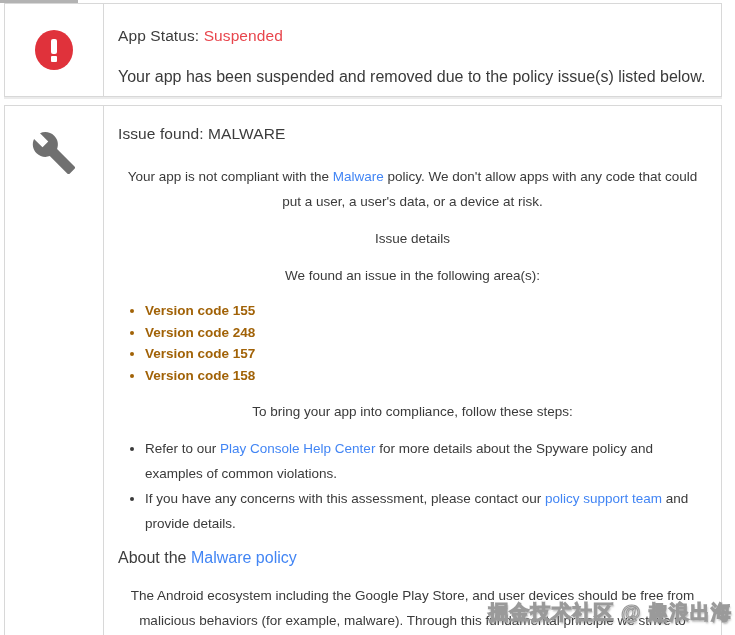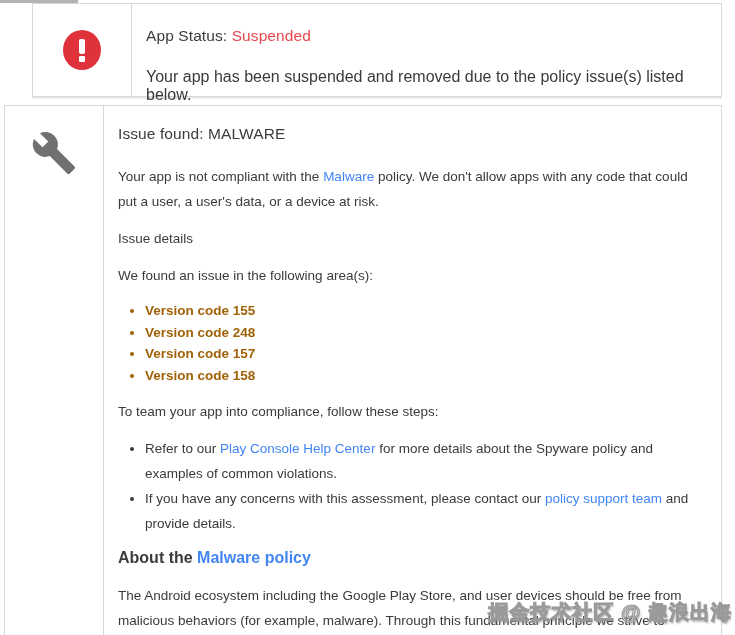--- a/index.html
+++ b/index.html
@@ -18,21 +18,21 @@
   }
   .page { position: absolute; top: 3px; left: 4px; width: 718px; }
 
   .card {
     display: flex;
     background: #fff;
     border: 1px solid #d8d8d8;
     box-shadow: 0 2px 0 rgba(0,0,0,0.08);
   }
   .card + .card { margin-top: 8px; }
-  .card-status { height: 94px; margin-left: 28px; }
+  .card-status { height: 94px; }
   .card-issue  { height: 572px; }
 
   .icon-col {
     width: 99px; flex: 0 0 99px;
     border-right: 1px solid #d8d8d8;
     display: flex; justify-content: center;
   }
   .card-status .icon-col { align-items: center; }
   .card-issue  .icon-col { align-items: flex-start; padding-top: 24px; }
 
@@ -60,31 +60,31 @@
   h2.panel-title {
     margin: 0; font-size: 15.5px; font-weight: 400; color: #3c3c3c;
     letter-spacing: 0.1px;
   }
   .red-status { color: #e8464d; }
 
   .card-status p.desc { margin: 23px 0 0 0; font-size: 16px; line-height: 18px; color: #3a3a3a; }
 
   .card-issue .content { font-size: 13.5px; }
   .card-issue h2.panel-title { margin-bottom: 21px; }
-  .card-issue p { margin: 10px 0 12px 0; line-height: 25px; color: #3a3a3a; }
+  .card-issue p { margin: 10px 0 12px 0; line-height: 25px; color: #3a3a3a; text-align: center; }
   .bold-line { font-weight: 400; color: #333; }
   a.link { color: #4285f4; text-decoration: none; cursor: pointer; }
 
   ul.bullet-list { margin: 0 0 13px 0; padding: 0 0 0 27px; }
   ul.bullet-list li { line-height: 21.5px; }
   ul.versions li { font-weight: 700; color: #a16207; }
   ul.steps li { line-height: 25px; color: #3a3a3a; }
 
   h3.about-heading {
-    margin: 7px 0 16px 0; font-size: 16px; font-weight: 700; color: #3c3c3c;
+    margin: 7px 0 16px 0; font-size: 16px; font-weight: 400; color: #3c3c3c;
   }
   p.about-para { margin-bottom: 0 !important; }
 
   .watermark {
     position: absolute; right: 3px; bottom: 9px;
     font-size: 20px; font-weight: 700; letter-spacing: 1px;
     color: #ffffff;
     -webkit-text-stroke: 1.2px #9a9a9a;
     text-shadow: 1px 2px 2px rgba(120,120,120,0.55);
     white-space: nowrap;
@@ -126,21 +126,21 @@
 
       <p>We found an issue in the following area(s):</p>
 
       <ul class="bullet-list versions">
         <li>Version code 155</li>
         <li>Version code 248</li>
         <li>Version code 157</li>
         <li>Version code 158</li>
       </ul>
 
-      <p class="bold-line">To team your app into compliance, follow these steps:</p>
+      <p class="bold-line">To bring your app into compliance, follow these steps:</p>
 
       <ul class="bullet-list steps">
         <li><span>Refer to our </span><a class="link">Play Console Help Center</a><span> for more details about the Spyware policy and examples of common violations.</span></li>
         <li><span>If you have any concerns with this assessment, please contact our </span><a class="link">policy support team</a><span> and provide details.</span></li>
       </ul>
 
       <h3 class="about-heading"><span>About the </span><a class="link">Malware policy</a></h3>
 
       <p class="about-para">The Android ecosystem including the Google Play Store, and user devices should be free from malicious behaviors (for example, malware). Through this fundamental principle we strive to provide a safe Android ecosystem for our users and their Android devices.</p>
     </div>

